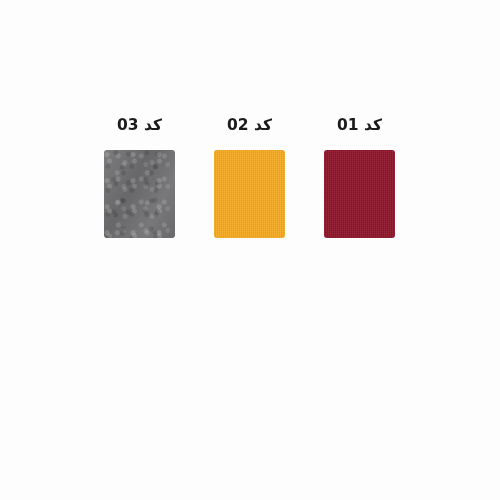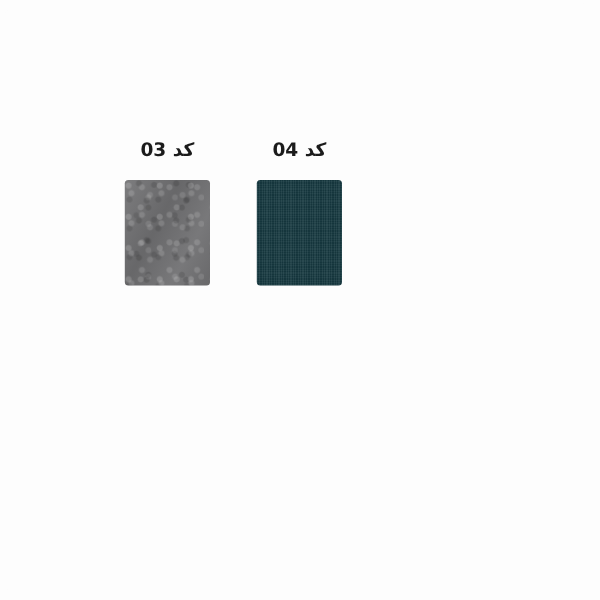--- a/index.html
+++ b/index.html
@@ -107,23 +107,27 @@
 <body style="background: rgb(253, 253, 253);">
 
 <div id="swatch-board">
   <div class="grid">
 
     <div class="swatch-cell">
       <div class="swatch-label">کد 03</div>
       <div class="swatch-chip textured" style="background-color: rgb(110, 110, 112);"></div>
     </div>
 
+    <div class="swatch-cell">
+      <div class="swatch-label">کد 02</div>
+      <div class="swatch-chip weave" style="background-color: rgb(245, 168, 30);"></div>
+    </div>
+
+    <div class="swatch-cell">
+      <div class="swatch-label">کد 01</div>
+      <div class="swatch-chip weave" style="background-color: rgb(142, 18, 41);"></div>
+    </div>
 
 
 
-
-    <div class="swatch-cell">
-      <div class="swatch-label">کد 04</div>
-      <div class="swatch-chip weave" style="background-color: rgb(22, 56, 63);"></div>
-    </div>
 
   </div>
 </div>
 
 </body></html>

